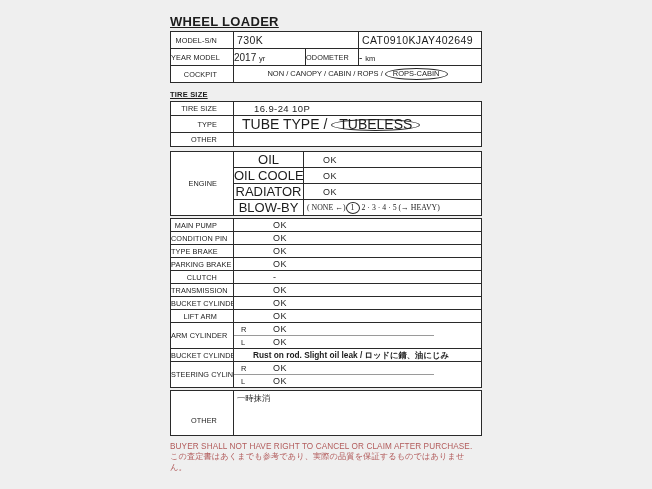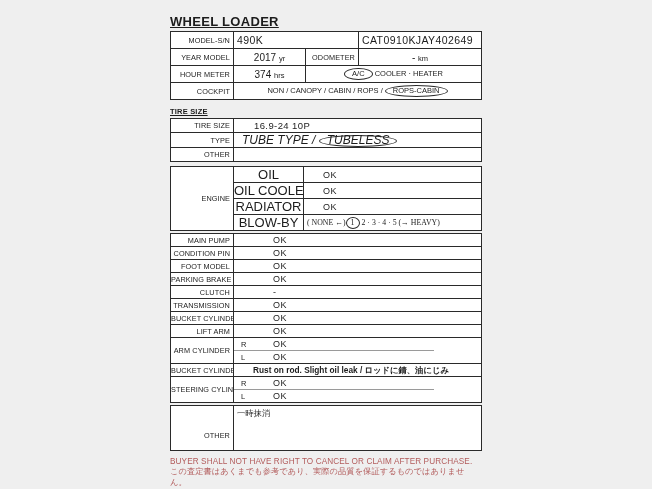--- a/index.html
+++ b/index.html
@@ -16,28 +16,28 @@
     font-size:13px;font-weight:bold;letter-spacing:.3px;
     text-decoration:underline;margin-bottom:2px;display:inline-block;
   }
   .mini-title{
     font-size:7.5px;font-weight:bold;letter-spacing:.2px;
     text-decoration:underline;margin:5px 0 1px 0;display:inline-block;
   }
   table{border-collapse:collapse;width:311px;table-layout:fixed;background:#ffffff;}
   td{border:1px solid #2a2a2a;padding:0;vertical-align:middle;overflow:hidden;white-space:nowrap;}
   .lbl{
-    font-size:7.3px;text-align:right;padding-right:3px;color:#222;
+    font-size:7.3px;text-align:right;padding-right:16px;color:#222;
     letter-spacing:.1px;
   }
   .h-row td{height:16px;}
   .t-row td{height:13px;}
   .m-row td{height:12px;}
   .big-val{font-size:10.5px;padding-left:3px;letter-spacing:.4px;}
-  .center-val{font-size:10px;text-align:center;}
+  .center-val{font-size:10px;}
   .unit{font-size:7.5px;}
   .opt-line{font-size:7.5px;text-align:center;}
   .circ{
     display:inline-block;border:1px solid #2a2a2a;border-radius:50%;
     padding:0 7px;line-height:9px;height:10px;
   }
   .circ-num{
     display:inline-block;border:1px solid #2a2a2a;border-radius:50%;
     padding:0 4px;line-height:9px;height:10px;font-size:8px;
   }
@@ -67,56 +67,51 @@
   <table>
     <colgroup>
         <col style="width:63px">
         <col style="width:72px">
         <col style="width:53px">
         <col style="width:123px">
       </colgroup>
     <tbody>
         <tr class="h-row">
       <td class="lbl">MODEL-S/N</td>
-      <td class="big-val" colspan="2">490K</td>
+      <td class="big-val" colspan="2">730K</td>
       <td class="big-val">CAT0910KJAY402649</td>
     </tr>
     <tr class="h-row">
       <td class="lbl">YEAR MODEL</td>
       <td class="center-val"><span>2017</span> <span class="unit">yr</span></td>
       <td class="lbl">ODOMETER</td>
       <td class="center-val"><span>-</span> <span class="unit">km</span></td>
     </tr>
     <tr class="h-row">
-      <td class="lbl">HOUR METER</td>
-      <td class="center-val"><span>374</span> <span class="unit">hrs</span></td>
-      <td class="opt-line" colspan="2"><span class="circ">A/C</span> <span>COOLER · HEATER</span></td>
-    </tr>
-    <tr class="h-row">
       <td class="lbl">COCKPIT</td>
       <td class="opt-line" colspan="3"><span>NON / CANOPY / CABIN / ROPS /</span> <span class="circ">ROPS-CABIN</span></td>
     </tr>
   </tbody>
     </table>
 
   
   <span class="mini-title">TIRE SIZE</span>
   <table>
     <colgroup>
         <col style="width:63px">
         <col style="width:248px">
       </colgroup>
     <tbody>
         <tr class="t-row">
       <td class="lbl">TIRE SIZE</td>
       <td class="big-val" style="font-size:9.5px;padding-left:20px;">16.9-24 10P</td>
     </tr>
     <tr class="t-row">
       <td class="lbl">TYPE</td>
-      <td style="font-size:12px;padding-left:8px;font-style:italic;"><span>TUBE TYPE /</span> <span class="circ">TUBELESS</span></td>
+      <td style="font-size:14px;padding-left:8px;"><span>TUBE TYPE /</span> <span class="circ">TUBELESS</span></td>
     </tr>
     <tr class="t-row">
       <td class="lbl">OTHER</td>
       <td></td>
     </tr>
   </tbody>
     </table>
 
   <div class="gap4"></div>
 
@@ -159,21 +154,21 @@
     <tbody>
         <tr class="m-row">
       <td class="lbl">MAIN PUMP</td>
       <td class="ok-val">OK</td>
     </tr>
     <tr class="m-row">
       <td class="lbl">CONDITION PIN</td>
       <td class="ok-val">OK</td>
     </tr>
     <tr class="m-row">
-      <td class="lbl">FOOT MODEL</td>
+      <td class="lbl">TYPE BRAKE</td>
       <td class="ok-val">OK</td>
     </tr>
     <tr class="m-row">
       <td class="lbl">PARKING BRAKE</td>
       <td class="ok-val">OK</td>
     </tr>
     <tr class="m-row">
       <td class="lbl">CLUTCH</td>
       <td class="ok-val">-</td>
     </tr>

